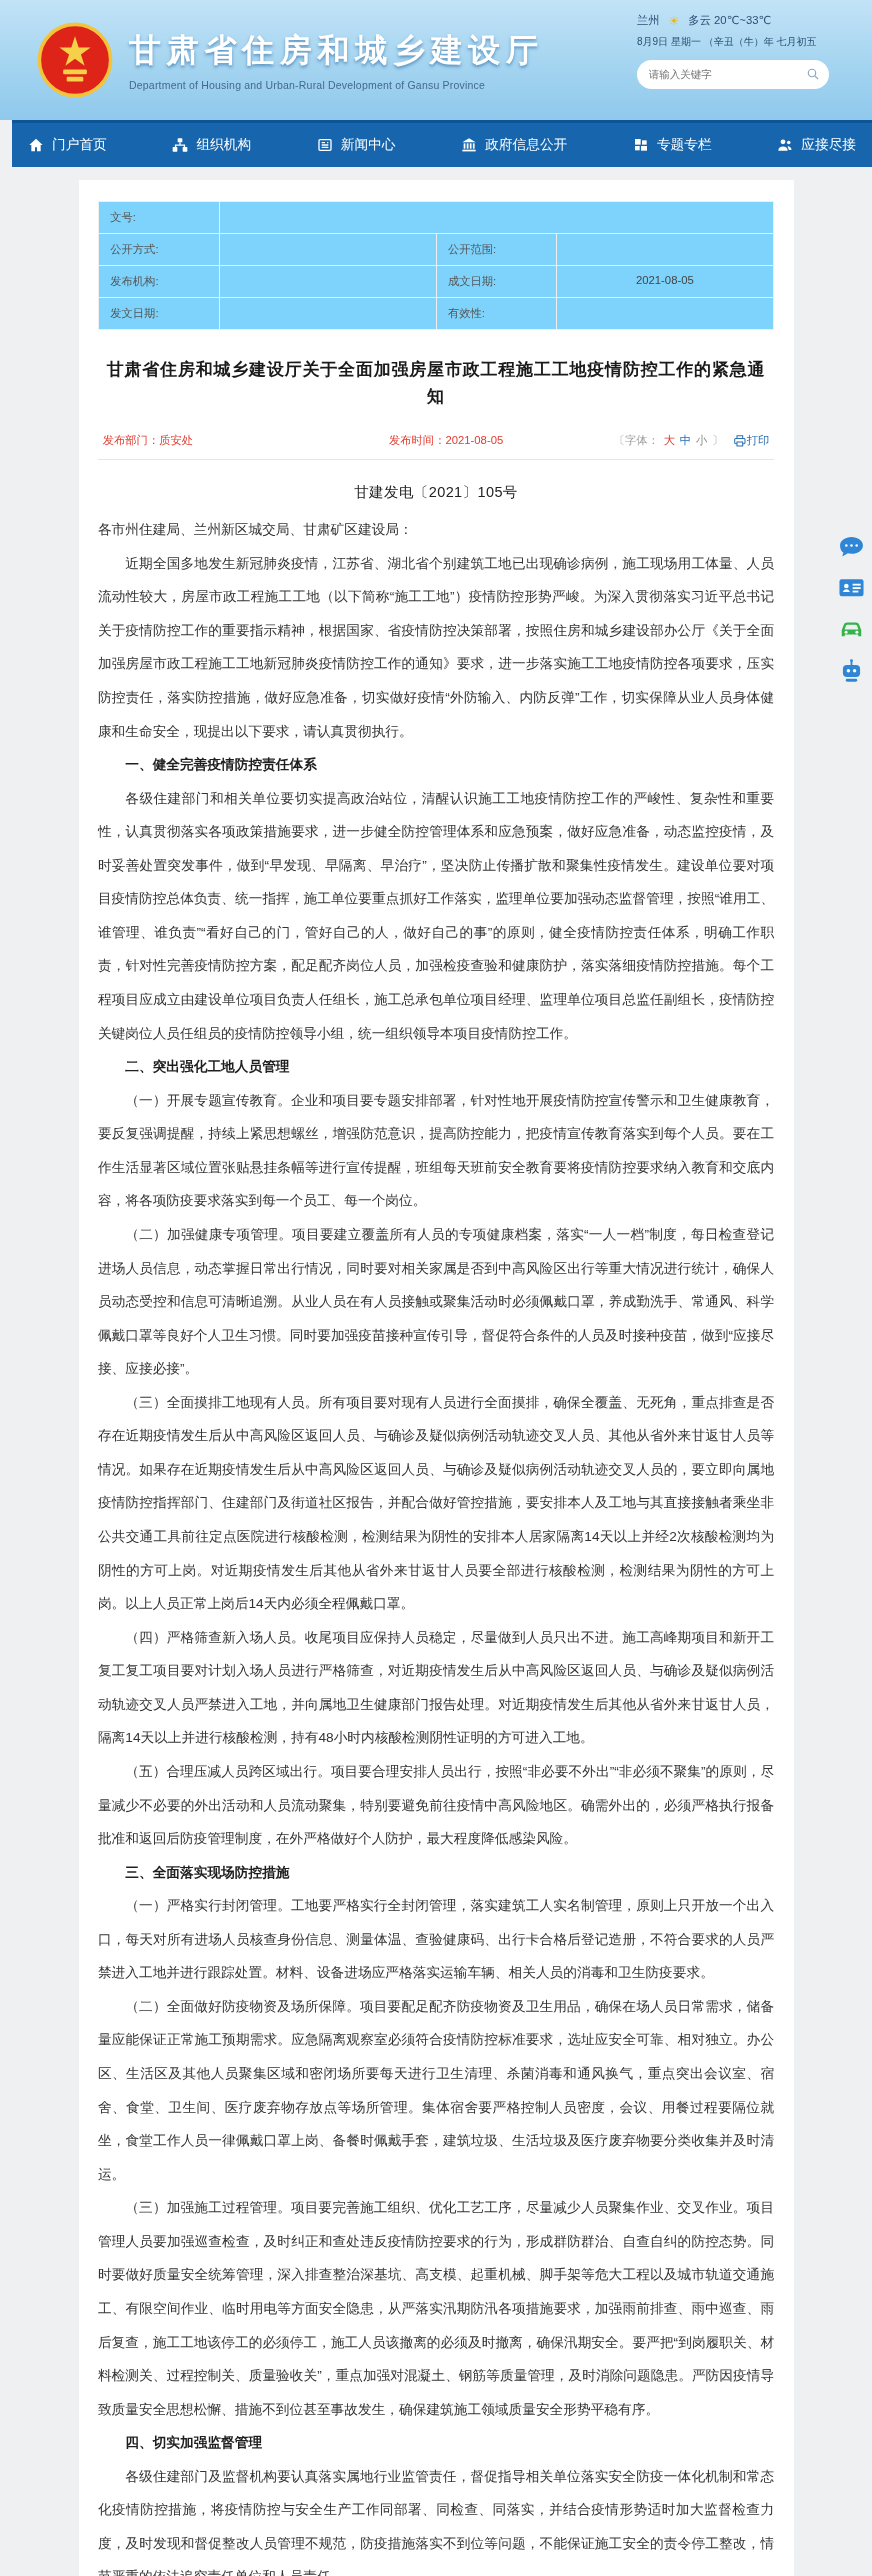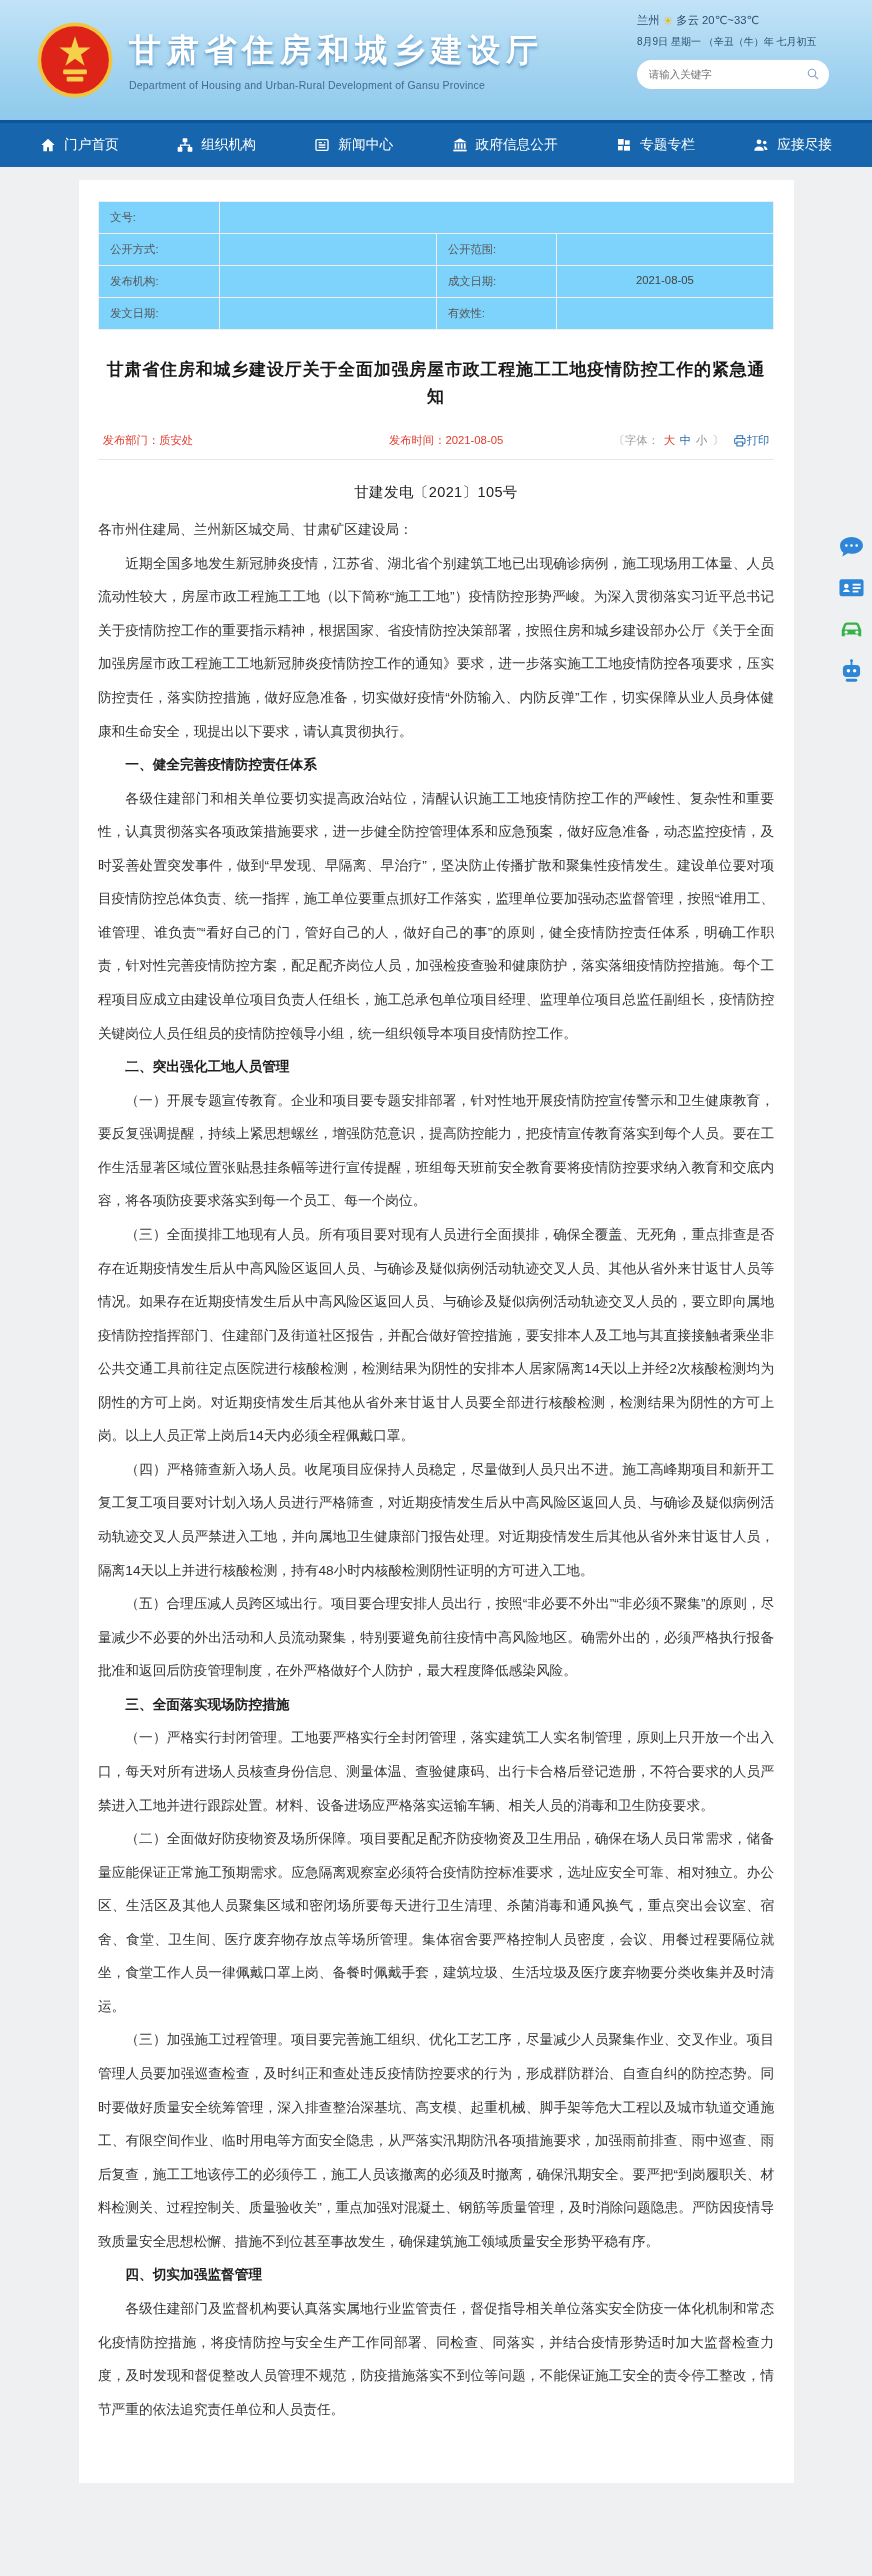--- a/index.html
+++ b/index.html
@@ -8,30 +8,30 @@
   .page{position:relative;width:872px;}
 
   
   .topbar{height:120px;background:linear-gradient(180deg,#c2e3f7 0%,#a4d4f0 55%,#8fc9ec 100%);display:flex;justify-content:space-between;overflow:hidden;}
   .brand{display:flex;align-items:center;padding-left:37px;gap:16px;}
   .emblem{width:76px;height:76px;flex:0 0 auto;}
   .emblem svg{width:100%;height:100%;}
   .site-title{font-size:32px;font-weight:bold;color:#ffffff;letter-spacing:5.7px;text-shadow:0 2.4px 3.2px rgba(20,86,150,.55);white-space:nowrap;}
   .site-subtitle{font-size:10.5px;color:#44698f;margin-top:5.7px;letter-spacing:0.2px;}
   .top-right{padding:13px 21px 0 0;width:214px;flex:0 0 auto;}
-  .weather-line{color:#2c4e72;font-size:11.3px;display:flex;align-items:center;gap:3px;}
+  .weather-line{color:#2c4e72;font-size:11.3px;display:flex;align-items:center;gap:9px;}
   .sun{color:#f2b705;font-size:12px;}
   .date-line{color:#2c4e72;font-size:10px;margin-top:7.3px;white-space:nowrap;}
   .search-box{margin-top:10.5px;background:#ffffff;border-radius:14.5px;height:29px;width:192px;display:flex;align-items:center;padding:0 9.7px;box-sizing:border-box;}
   .search-box input{border:none;outline:none;flex:1;font-size:10.5px;color:#333;background:transparent;font-family:inherit;}
   .search-icon{width:13.7px;height:13.7px;color:#8aa6bf;flex:0 0 auto;cursor:pointer;}
   .search-icon svg{width:100%;height:100%;}
 
   
-  .mainnav{height:44px;background:#1766ad;border-top:3.2px solid #0d5598;display:flex;align-items:center;justify-content:space-between;padding:0 40px;}
+  .mainnav{height:44px;background:#1766ad;border-top:3.2px solid #0d5598;display:flex;align-items:center;justify-content:space-between;padding:0 16px;margin-left:12px;}
   .nav-item{display:flex;align-items:center;gap:8px;color:#fff;font-size:13.7px;text-decoration:none;cursor:pointer;white-space:nowrap;}
   .nav-icon{width:16px;height:16px;display:inline-block;color:#fff;}
   .nav-icon svg{width:100%;height:100%;display:block;}
 
   
   .card{width:715px;margin:13px auto 0;background:#ffffff;padding:21px 19.4px 57px;box-sizing:border-box;}
 
   .meta-table{border:0.8px solid #f1eeee;background:#7dd3fc;}
   .mt-row{display:flex;border-bottom:0.8px solid #f1eded;min-height:31px;}
   .mt-row:last-child{border-bottom:none;}
@@ -227,20 +227,21 @@
 
     <div class="doc-no">甘建发电〔2021〕105号</div>
 
     <article class="body" id="docBody">
         <p class="addressee">各市州住建局、兰州新区城交局、甘肃矿区建设局：</p>
         <p class="">近期全国多地发生新冠肺炎疫情，江苏省、湖北省个别建筑工地已出现确诊病例，施工现场用工体量、人员流动性较大，房屋市政工程施工工地（以下简称“施工工地”）疫情防控形势严峻。为深入贯彻落实习近平总书记关于疫情防控工作的重要指示精神，根据国家、省疫情防控决策部署，按照住房和城乡建设部办公厅《关于全面加强房屋市政工程施工工地新冠肺炎疫情防控工作的通知》要求，进一步落实施工工地疫情防控各项要求，压实防控责任，落实防控措施，做好应急准备，切实做好疫情“外防输入、内防反弹”工作，切实保障从业人员身体健康和生命安全，现提出以下要求，请认真贯彻执行。</p>
         <p class="heading">一、健全完善疫情防控责任体系</p>
         <p class="">各级住建部门和相关单位要切实提高政治站位，清醒认识施工工地疫情防控工作的严峻性、复杂性和重要性，认真贯彻落实各项政策措施要求，进一步健全防控管理体系和应急预案，做好应急准备，动态监控疫情，及时妥善处置突发事件，做到“早发现、早隔离、早治疗”，坚决防止传播扩散和聚集性疫情发生。建设单位要对项目疫情防控总体负责、统一指挥，施工单位要重点抓好工作落实，监理单位要加强动态监督管理，按照“谁用工、谁管理、谁负责”“看好自己的门，管好自己的人，做好自己的事”的原则，健全疫情防控责任体系，明确工作职责，针对性完善疫情防控方案，配足配齐岗位人员，加强检疫查验和健康防护，落实落细疫情防控措施。每个工程项目应成立由建设单位项目负责人任组长，施工总承包单位项目经理、监理单位项目总监任副组长，疫情防控关键岗位人员任组员的疫情防控领导小组，统一组织领导本项目疫情防控工作。</p>
         <p class="heading">二、突出强化工地人员管理</p>
         <p class="">（一）开展专题宣传教育。企业和项目要专题安排部署，针对性地开展疫情防控宣传警示和卫生健康教育，要反复强调提醒，持续上紧思想螺丝，增强防范意识，提高防控能力，把疫情宣传教育落实到每个人员。要在工作生活显著区域位置张贴悬挂条幅等进行宣传提醒，班组每天班前安全教育要将疫情防控要求纳入教育和交底内容，将各项防疫要求落实到每一个员工、每一个岗位。</p>
+        <p class="">（二）加强健康专项管理。项目要建立覆盖所有人员的专项健康档案，落实“一人一档”制度，每日检查登记进场人员信息，动态掌握日常出行情况，同时要对相关家属是否到中高风险区出行等重大情况进行统计，确保人员动态受控和信息可清晰追溯。从业人员在有人员接触或聚集活动时必须佩戴口罩，养成勤洗手、常通风、科学佩戴口罩等良好个人卫生习惯。同时要加强疫苗接种宣传引导，督促符合条件的人员及时接种疫苗，做到“应接尽接、应接必接”。</p>
         <p class="">（三）全面摸排工地现有人员。所有项目要对现有人员进行全面摸排，确保全覆盖、无死角，重点排查是否存在近期疫情发生后从中高风险区返回人员、与确诊及疑似病例活动轨迹交叉人员、其他从省外来甘返甘人员等情况。如果存在近期疫情发生后从中高风险区返回人员、与确诊及疑似病例活动轨迹交叉人员的，要立即向属地疫情防控指挥部门、住建部门及街道社区报告，并配合做好管控措施，要安排本人及工地与其直接接触者乘坐非公共交通工具前往定点医院进行核酸检测，检测结果为阴性的安排本人居家隔离14天以上并经2次核酸检测均为阴性的方可上岗。对近期疫情发生后其他从省外来甘返甘人员要全部进行核酸检测，检测结果为阴性的方可上岗。以上人员正常上岗后14天内必须全程佩戴口罩。</p>
         <p class="">（四）严格筛查新入场人员。收尾项目应保持人员稳定，尽量做到人员只出不进。施工高峰期项目和新开工复工复工项目要对计划入场人员进行严格筛查，对近期疫情发生后从中高风险区返回人员、与确诊及疑似病例活动轨迹交叉人员严禁进入工地，并向属地卫生健康部门报告处理。对近期疫情发生后其他从省外来甘返甘人员，隔离14天以上并进行核酸检测，持有48小时内核酸检测阴性证明的方可进入工地。</p>
         <p class="">（五）合理压减人员跨区域出行。项目要合理安排人员出行，按照“非必要不外出”“非必须不聚集”的原则，尽量减少不必要的外出活动和人员流动聚集，特别要避免前往疫情中高风险地区。确需外出的，必须严格执行报备批准和返回后防疫管理制度，在外严格做好个人防护，最大程度降低感染风险。</p>
         <p class="heading">三、全面落实现场防控措施</p>
         <p class="">（一）严格实行封闭管理。工地要严格实行全封闭管理，落实建筑工人实名制管理，原则上只开放一个出入口，每天对所有进场人员核查身份信息、测量体温、查验健康码、出行卡合格后登记造册，不符合要求的人员严禁进入工地并进行跟踪处置。材料、设备进场应严格落实运输车辆、相关人员的消毒和卫生防疫要求。</p>
         <p class="">（二）全面做好防疫物资及场所保障。项目要配足配齐防疫物资及卫生用品，确保在场人员日常需求，储备量应能保证正常施工预期需求。应急隔离观察室必须符合疫情防控标准要求，选址应安全可靠、相对独立。办公区、生活区及其他人员聚集区域和密闭场所要每天进行卫生清理、杀菌消毒和通风换气，重点突出会议室、宿舍、食堂、卫生间、医疗废弃物存放点等场所管理。集体宿舍要严格控制人员密度，会议、用餐过程要隔位就坐，食堂工作人员一律佩戴口罩上岗、备餐时佩戴手套，建筑垃圾、生活垃圾及医疗废弃物要分类收集并及时清运。</p>
         <p class="">（三）加强施工过程管理。项目要完善施工组织、优化工艺工序，尽量减少人员聚集作业、交叉作业。项目管理人员要加强巡查检查，及时纠正和查处违反疫情防控要求的行为，形成群防群治、自查自纠的防控态势。同时要做好质量安全统筹管理，深入排查整治深基坑、高支模、起重机械、脚手架等危大工程以及城市轨道交通施工、有限空间作业、临时用电等方面安全隐患，从严落实汛期防汛各项措施要求，加强雨前排查、雨中巡查、雨后复查，施工工地该停工的必须停工，施工人员该撤离的必须及时撤离，确保汛期安全。要严把“到岗履职关、材料检测关、过程控制关、质量验收关”，重点加强对混凝土、钢筋等质量管理，及时消除问题隐患。严防因疫情导致质量安全思想松懈、措施不到位甚至事故发生，确保建筑施工领域质量安全形势平稳有序。</p>
         <p class="heading">四、切实加强监督管理</p>
         <p class="">各级住建部门及监督机构要认真落实属地行业监管责任，督促指导相关单位落实安全防疫一体化机制和常态化疫情防控措施，将疫情防控与安全生产工作同部署、同检查、同落实，并结合疫情形势适时加大监督检查力度，及时发现和督促整改人员管理不规范，防疫措施落实不到位等问题，不能保证施工安全的责令停工整改，情节严重的依法追究责任单位和人员责任。</p>
       </article>

